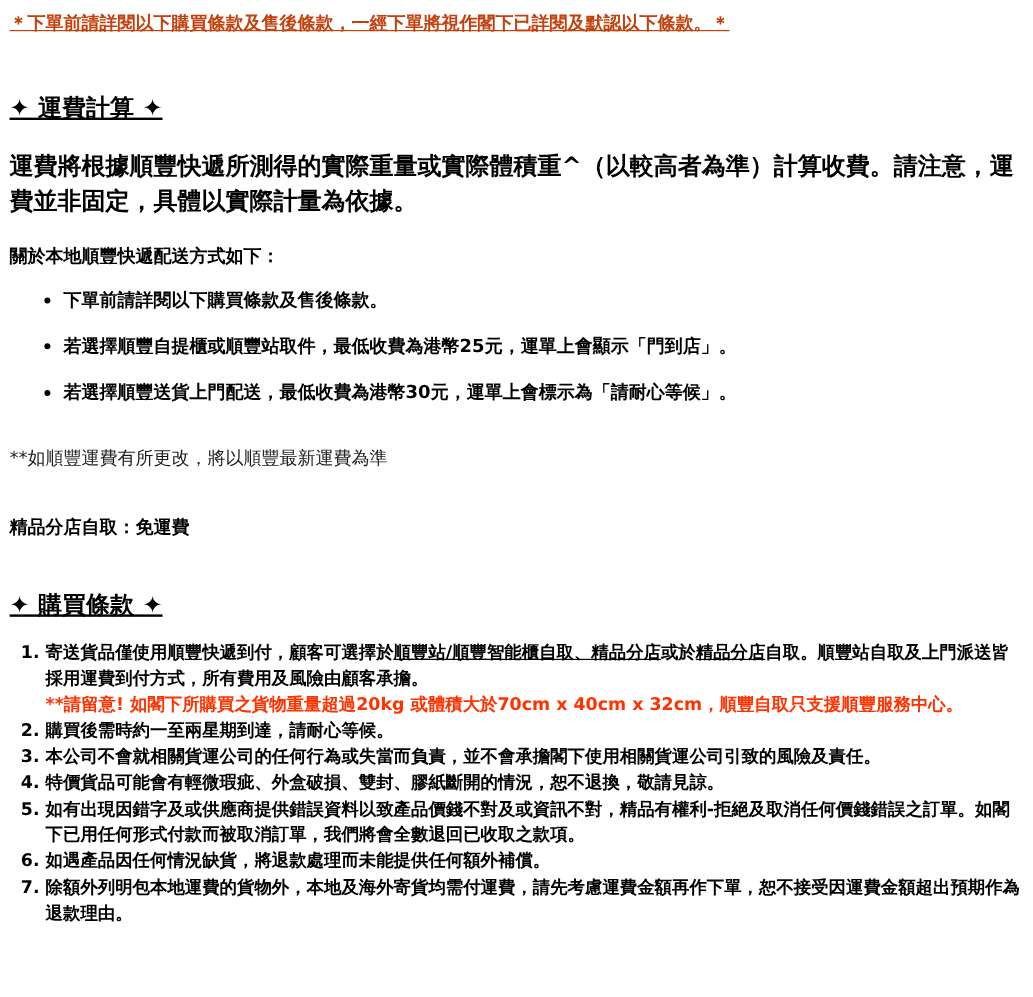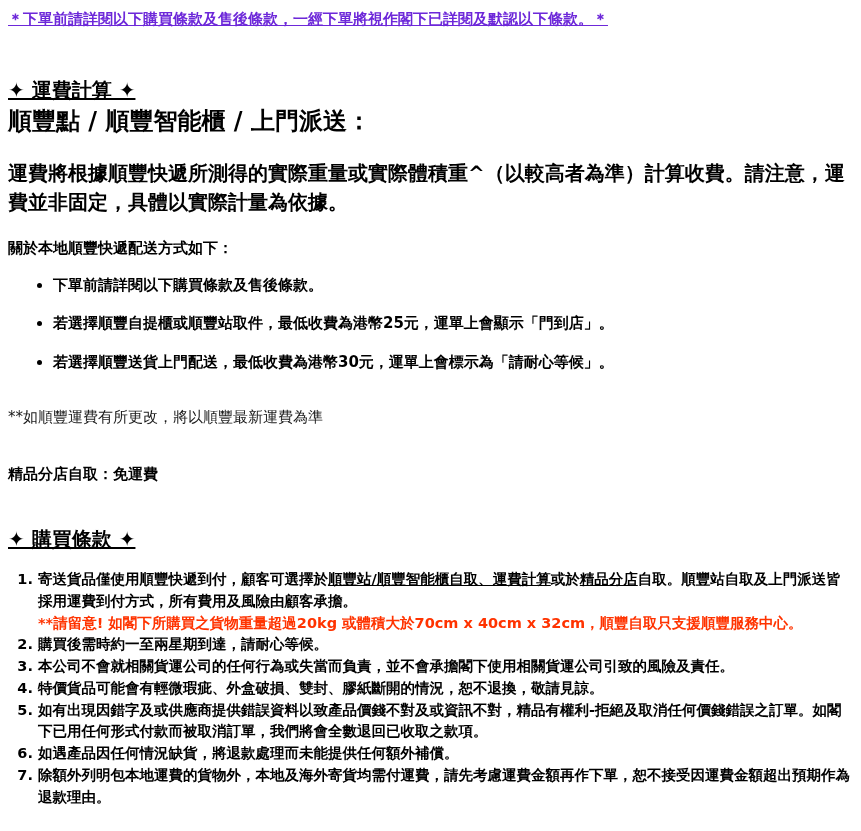--- a/index.html
+++ b/index.html
@@ -11,21 +11,21 @@
   }
   .page {
     width: 861px;
     min-height: 831px;
     box-sizing: border-box;
     padding: 10px 8px 20px 8px;
     background: #ffffff;
   }
   
   .top-notice {
-    color: #6d28d9;
+    color: #c2410c;
     font-weight: bold;
     font-size: 15px;
     text-decoration: underline;
     line-height: 1.3;
     margin: 0 0 0 0;
   }
   
   .ship-heading {
     font-size: 20px;
     font-weight: bold;
@@ -105,42 +105,41 @@
 </style>
 </head>
 <body>
 
 <div class="page">
 
   <p class="top-notice">＊下單前請詳閱以下購買條款及售後條款，一經下單將視作閣下已詳閱及默認以下條款。＊</p>
 
   <h2 class="ship-heading">✦ 運費計算 ✦</h2>
 
-  <div class="ship-subheading">順豐點 / 順豐智能櫃 / 上門派送：</div>
 
 
   <p class="intro-para">運費將根據順豐快遞所測得的實際重量或實際體積重^（以較高者為準）計算收費。請注意，運費並非固定，具體以實際計量為依據。</p>
 
   <div class="local-title">關於本地順豐快遞配送方式如下：</div>
 
   <ul class="methods">
     <li>下單前請詳閱以下購買條款及售後條款。</li>
     <li>若選擇順豐自提櫃或順豐站取件，最低收費為港幣25元，運單上會顯示「門到店」。</li>
     <li>若選擇順豐送貨上門配送，最低收費為港幣30元，運單上會標示為「請耐心等候」。</li>
   </ul>
 
   <p class="update-note">**如順豐運費有所更改，將以順豐最新運費為準</p>
 
   <div class="store-pickup">精品分店自取：免運費</div>
 
   <div class="terms-heading">✦ 購買條款 ✦</div>
 
   <ol class="terms-list">
     <li>
-      <span>寄送貨品僅使用順豐快遞到付，顧客可選擇於</span><span class="inline-underline">順豐站/順豐智能櫃自取、運費計算</span><span>或於</span><span class="inline-underline">精品分店</span><span>自取。順豐站自取及上門派送皆採用運費到付方式，所有費用及風險由顧客承擔。</span>
+      <span>寄送貨品僅使用順豐快遞到付，顧客可選擇於</span><span class="inline-underline">順豐站/順豐智能櫃自取、精品分店</span><span>或於</span><span class="inline-underline">精品分店</span><span>自取。順豐站自取及上門派送皆採用運費到付方式，所有費用及風險由顧客承擔。</span>
       <span class="warning-red">**請留意! 如閣下所購買之貨物重量超過20kg 或體積大於70cm x 40cm x 32cm，順豐自取只支援順豐服務中心。</span>
     </li>
     <li>購買後需時約一至兩星期到達，請耐心等候。</li>
     <li>本公司不會就相關貨運公司的任何行為或失當而負責，並不會承擔閣下使用相關貨運公司引致的風險及責任。</li>
     <li>特價貨品可能會有輕微瑕疵、外盒破損、雙封、膠紙斷開的情況，恕不退換，敬請見諒。</li>
     <li>如有出現因錯字及或供應商提供錯誤資料以致產品價錢不對及或資訊不對，精品有權利-拒絕及取消任何價錢錯誤之訂單。如閣下已用任何形式付款而被取消訂單，我們將會全數退回已收取之款項。</li>
     <li>如遇產品因任何情況缺貨，將退款處理而未能提供任何額外補償。</li>
     <li>除額外列明包本地運費的貨物外，本地及海外寄貨均需付運費，請先考慮運費金額再作下單，恕不接受因運費金額超出預期作為退款理由。</li>
 
   </ol>

